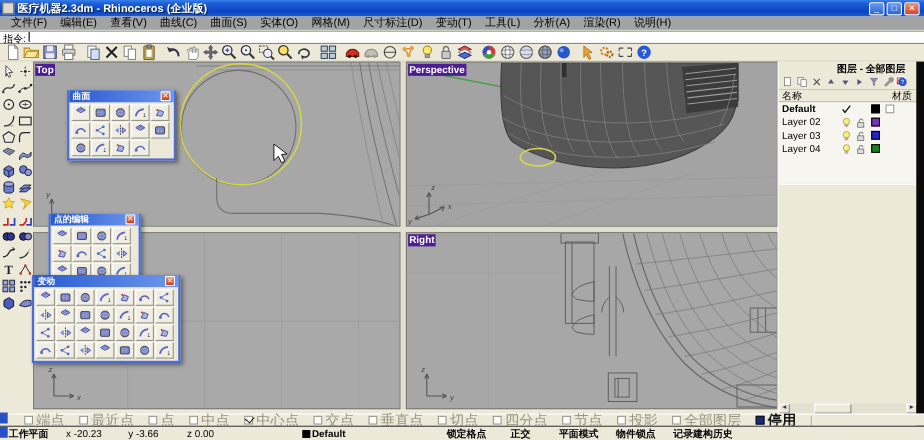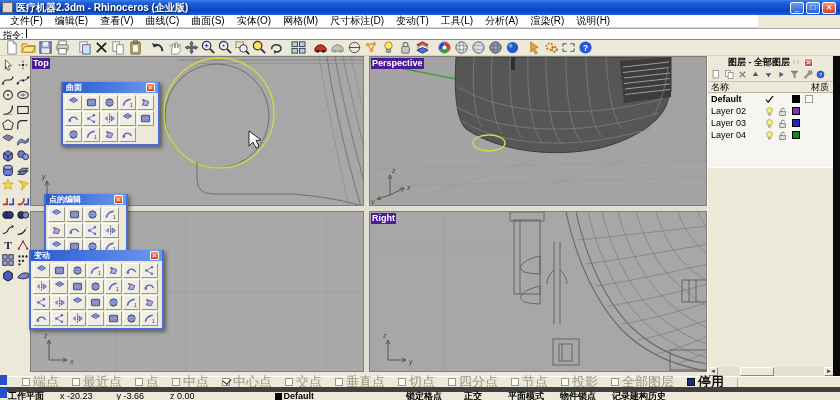--- a/index.html
+++ b/index.html
@@ -11,21 +11,21 @@
     background:linear-gradient(180deg,#3a80e8 0%,#1c5edb 20%,#0b43c4 70%,#1c5edb 100%);
     display:flex; align-items:center; padding:0 2px; }
   .titlebar .appicon { width:11px; height:11px; margin-right:3px; background:#dcd8cc; border:1px solid #667; }
   .titlebar .title { color:#fff; font-weight:bold; font-size:10px; text-shadow:1px 1px 1px #123; white-space:nowrap; }
   .winbtns { margin-left:auto; display:flex; gap:2px; padding-right:2px; }
   .winbtn { width:14px; height:12px; border:1px solid #fff; border-radius:2px;
     background:linear-gradient(180deg,#6a9cf0,#2b63d8); color:#fff; font-size:8px; line-height:10px; text-align:center; }
   .winbtn.close { background:linear-gradient(180deg,#f09070,#cf4628); }
 
   
-  .menubar { position:absolute; left:0; top:15px; width:758px; height:13px; background:#ffffff;
+  .menubar { position:absolute; left:0; top:15px; width:840px; height:13px; background:#a3a3a3;
     display:flex; align-items:center; padding-left:4px; border-bottom:1px solid #d8d4c4;}
   .mi { padding:0 6px; font-size:10px; white-space:nowrap; }
 
   
   .cmdbar { position:absolute; left:0; top:28px; width:840px; height:12px; background:#fff;
     border-top:1px solid #aaa; border-bottom:1px solid #888; display:flex; align-items:flex-start; padding-left:3px; font-size:9px;}
   .cmdcaret { display:inline-block; width:1px; height:9px; background:#000; margin-left:2px; }
 
   
   .toolbar { position:absolute; left:0; top:40px; width:840px; height:16px; background:#ece9d8;
@@ -62,21 +62,21 @@
   #pal-surface   { left:61px;  top:82px;  width:99px; }
   #pal-surface .pal-grid { grid-template-columns:repeat(5,17px); }
   #pal-pointedit { left:44px;  top:194px; width:84px; }
   #pal-pointedit .pal-grid { grid-template-columns:repeat(4,17px); }
   #pal-transform { left:29px;  top:250px; width:135px; }
   #pal-transform .pal-grid { grid-template-columns:repeat(7,17px); }
 
   
   .rightpanel { position:absolute; left:707px; top:56px; width:126px; height:320px; background:#ece9d8;
     border-left:1px solid #fff; font-size:9px; }
-  .rp-title { height:12px; display:flex; align-items:center; padding:0 20px; font-weight:bold; }
+  .rp-title { height:12px; display:flex; align-items:flex-end; padding:0 10px; font-weight:bold;flex-direction:column; }
   .rp-title .grip { flex:1; margin:0 3px; height:4px;
     background:repeating-linear-gradient(90deg,#d6d2c2 0 2px,#ece9d8 2px 4px); }
   .rp-tools { height:14px; display:flex; align-items:center; gap:1px; padding:0 2px; border-bottom:1px solid #c8c4b4; }
   .rp-tbtn { width:12px; height:12px; display:flex; align-items:center; justify-content:center; }
   .rp-head { height:11px; display:flex; align-items:center; background:#ece9d8;
     border-bottom:1px solid #b8b4a4; padding:0 3px; }
   .rp-head .mat { margin-left:auto; padding-right:1px; }
   .rp-list { background:#f6f5f0; height:74px; }
   .lrow { height:12px; display:flex; align-items:center; padding-left:3px; }
   .lrow .lname { width:52px; white-space:nowrap; overflow:hidden; }
@@ -95,21 +95,21 @@
   .osnapbar { position:absolute; left:0; top:376px; width:840px; height:11px; background:#ece9d8;
     border-top:1px solid #fff; display:flex; align-items:center; padding-left:22px; gap:13px; font-size:13px; }
   .os { display:flex; align-items:center; gap:3px; color:#97937f; white-space:nowrap; }
   .os .cb { width:8px; height:8px; background:#fff; border:1px solid #9a9684; position:relative; }
   .os.checked .cb::after { content:""; position:absolute; left:1px; top:-2px; width:5px; height:6px;
     border-right:1.5px solid #222; border-bottom:1.5px solid #222; transform:rotate(40deg); }
   .os.dark { color:#111; font-weight:bold; }
   .os.dark .cb { background:#1c2a78; border-color:#111; }
   .os-sep { width:1px; height:9px; background:#b8b4a4; }
   .statusbar { position:absolute; left:0; top:387px; width:840px; height:13px; background:#ece9d8;
-    border-top:5px solid #404040; display:flex; align-items:center; font-size:9px; }
+    border-top:1px solid #404040; display:flex; align-items:center; font-size:9px; }
   .st { white-space:nowrap; font-weight:bold; display:flex; align-items:center; gap:2px; }
   .st.plain { font-weight:normal; }
   .st .lswatch { width:7px; height:7px; }
   .st:nth-child(1){margin-left:8px;} .st:nth-child(2){margin-left:16px;} .st:nth-child(3){margin-left:24px;}
   .st:nth-child(4){margin-left:26px;} .st:nth-child(5){margin-left:80px;} .st:nth-child(6){margin-left:92px;}
   .st:nth-child(7){margin-left:22px;} .st:nth-child(8){margin-left:26px;} .st:nth-child(9){margin-left:16px;}
   .st:nth-child(10){margin-left:16px;}
   .corner-blue1 { position:absolute; left:0; top:375px; width:7px; height:10px; background:#2a50c8; }
   .corner-blue2 { position:absolute; left:0; top:388px; width:7px; height:10px; background:#2a50c8; }
 </style>

